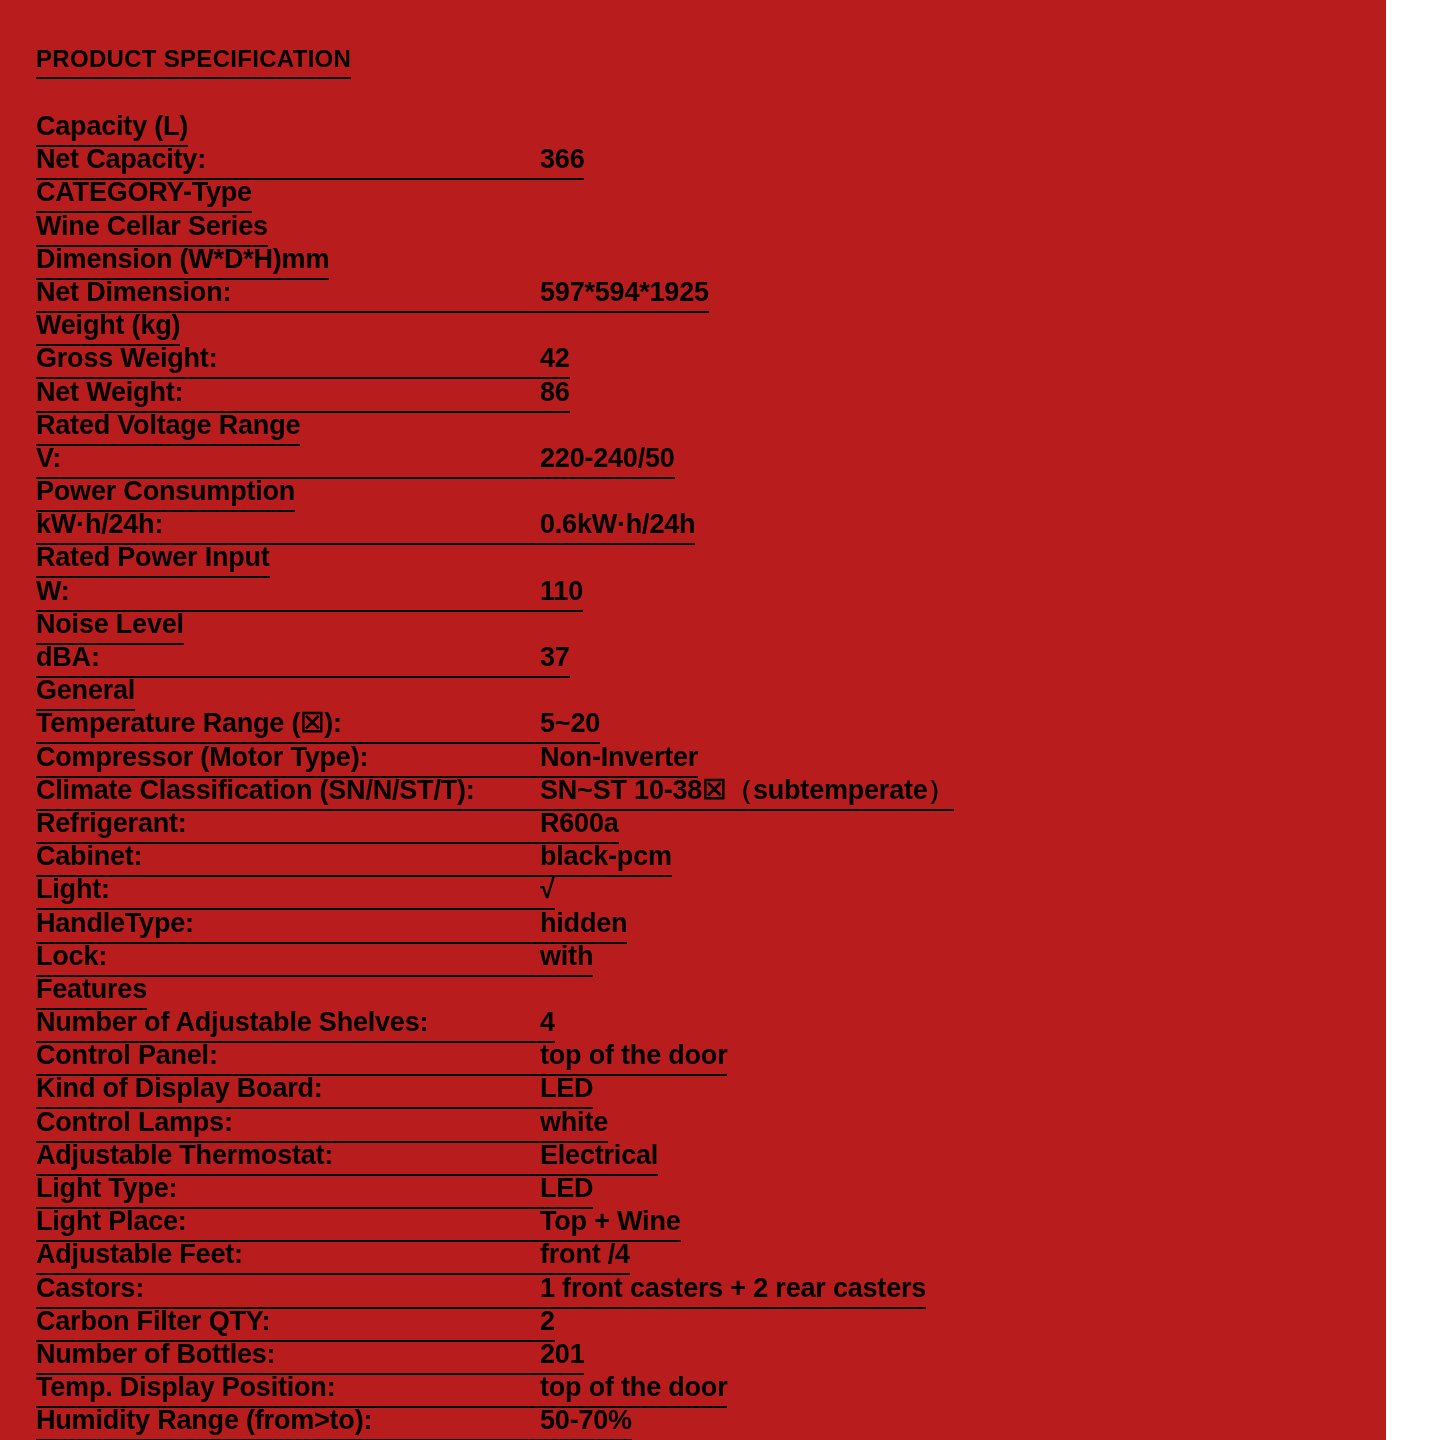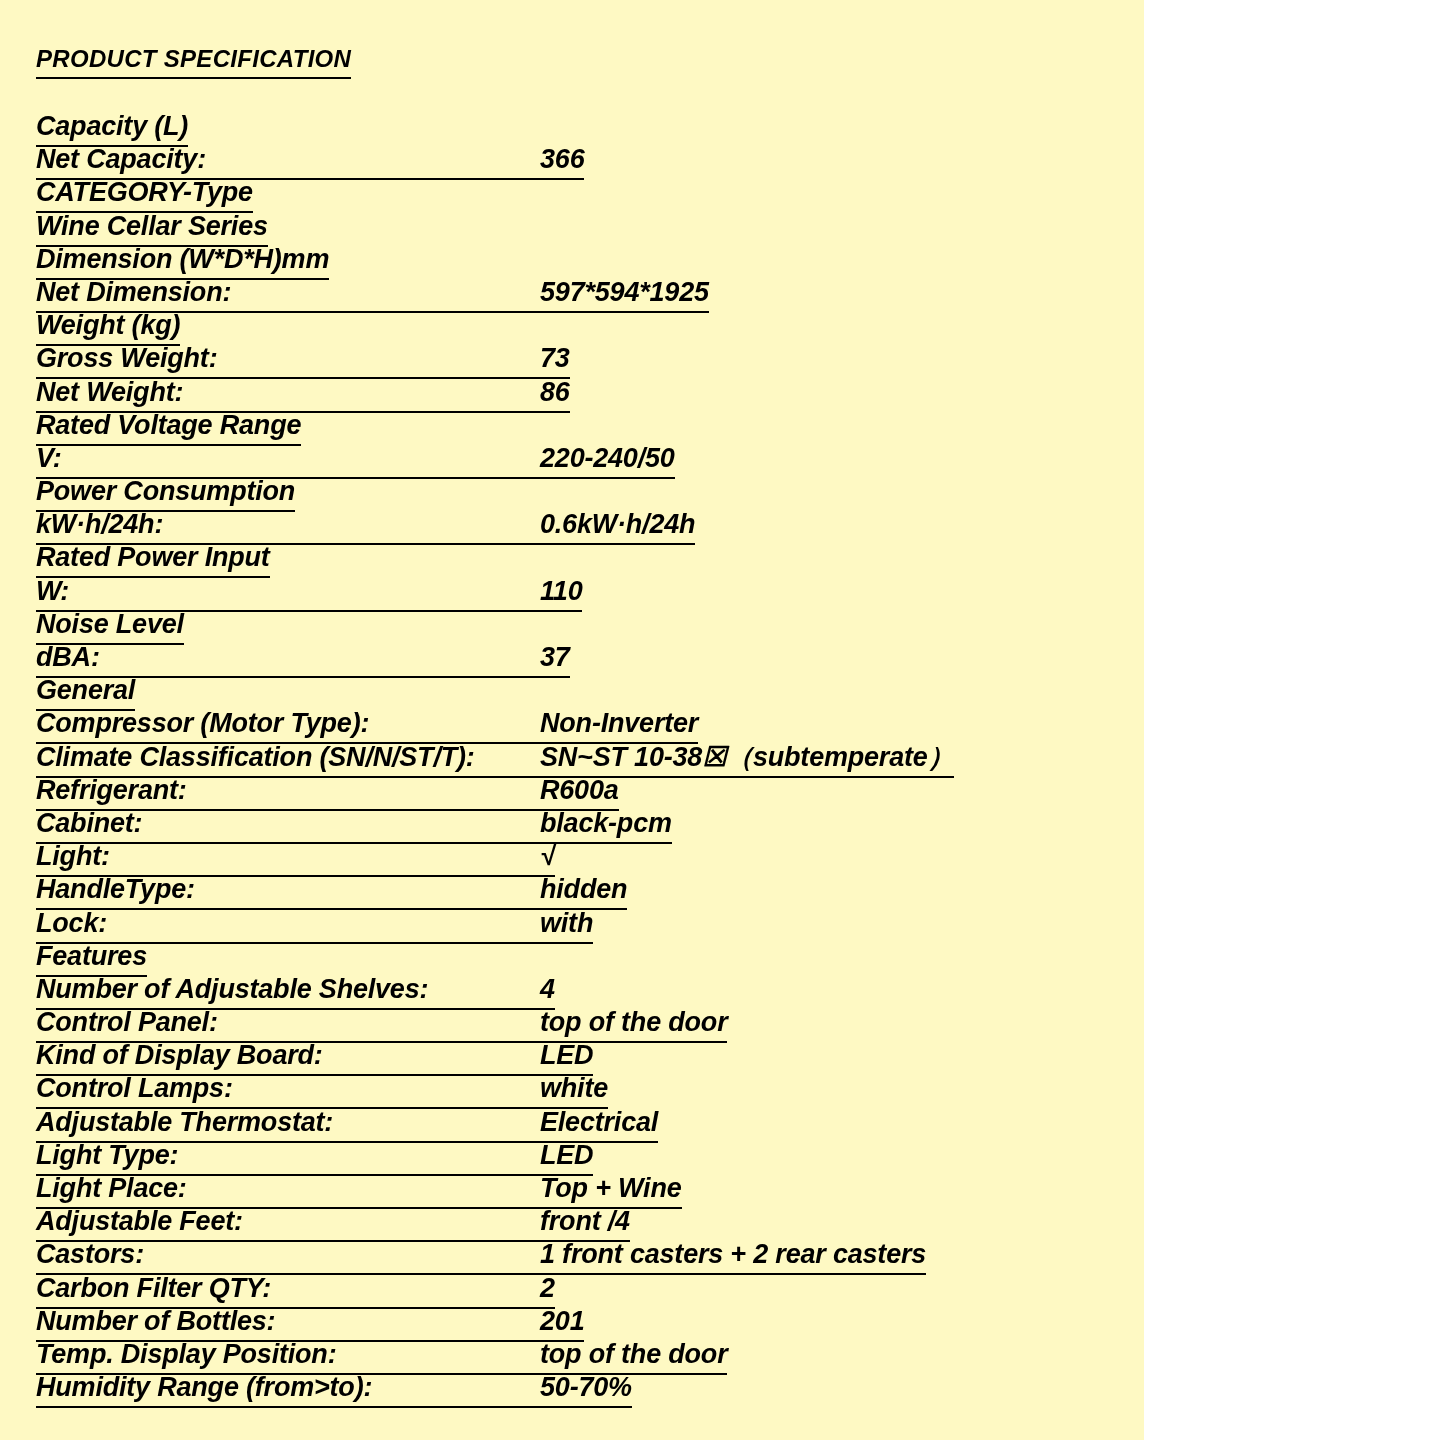--- a/index.html
+++ b/index.html
@@ -2,30 +2,29 @@
 <html><head>
 <meta charset="utf-8">
 <style>
   html, body {
     margin: 0;
     padding: 0;
     background: #ffffff;
   }
   .page {
     position: relative;
-    width: 1144px;
+    width: 1386px;
     height: 1440px;
     box-sizing: border-box;
-    background: #fef9c3;
+    background: #b91c1c;
     color: #000000;
     font-family: "Liberation Sans", sans-serif;
     font-weight: 700;
     padding: 46px 30px 0 36px;
     overflow: hidden;
-    font-style: italic;
   }
   .title {
     display: inline-block;
     font-size: 24px;
     line-height: 26px;
     margin: 0 0 35px 0;
     letter-spacing: 0.3px;
     border-bottom: 2.5px solid #000000;
     padding-bottom: 5px;
   }
@@ -69,21 +68,21 @@
       </div>
       <div class="row pair">
         <span class="label">Net Dimension:</span>
         <span class="value">597*594*1925</span>
       </div>
       <div class="row header">
         <span class="label">Weight (kg)</span>
       </div>
       <div class="row pair">
         <span class="label">Gross Weight:</span>
-        <span class="value">73</span>
+        <span class="value">42</span>
       </div>
       <div class="row pair">
         <span class="label">Net Weight:</span>
         <span class="value">86</span>
       </div>
       <div class="row header">
         <span class="label">Rated Voltage Range</span>
       </div>
       <div class="row pair">
         <span class="label">V:</span>
@@ -105,20 +104,24 @@
       </div>
       <div class="row header">
         <span class="label">Noise Level</span>
       </div>
       <div class="row pair">
         <span class="label">dBA:</span>
         <span class="value">37</span>
       </div>
       <div class="row header">
         <span class="label">General</span>
+      </div>
+      <div class="row pair">
+        <span class="label">Temperature Range (☒):</span>
+        <span class="value">5~20</span>
       </div>
       <div class="row pair">
         <span class="label">Compressor (Motor Type):</span>
         <span class="value">Non-Inverter</span>
       </div>
       <div class="row pair">
         <span class="label">Climate Classification (SN/N/ST/T):</span>
         <span class="value">SN~ST 10-38☒（subtemperate）</span>
       </div>
       <div class="row pair">

